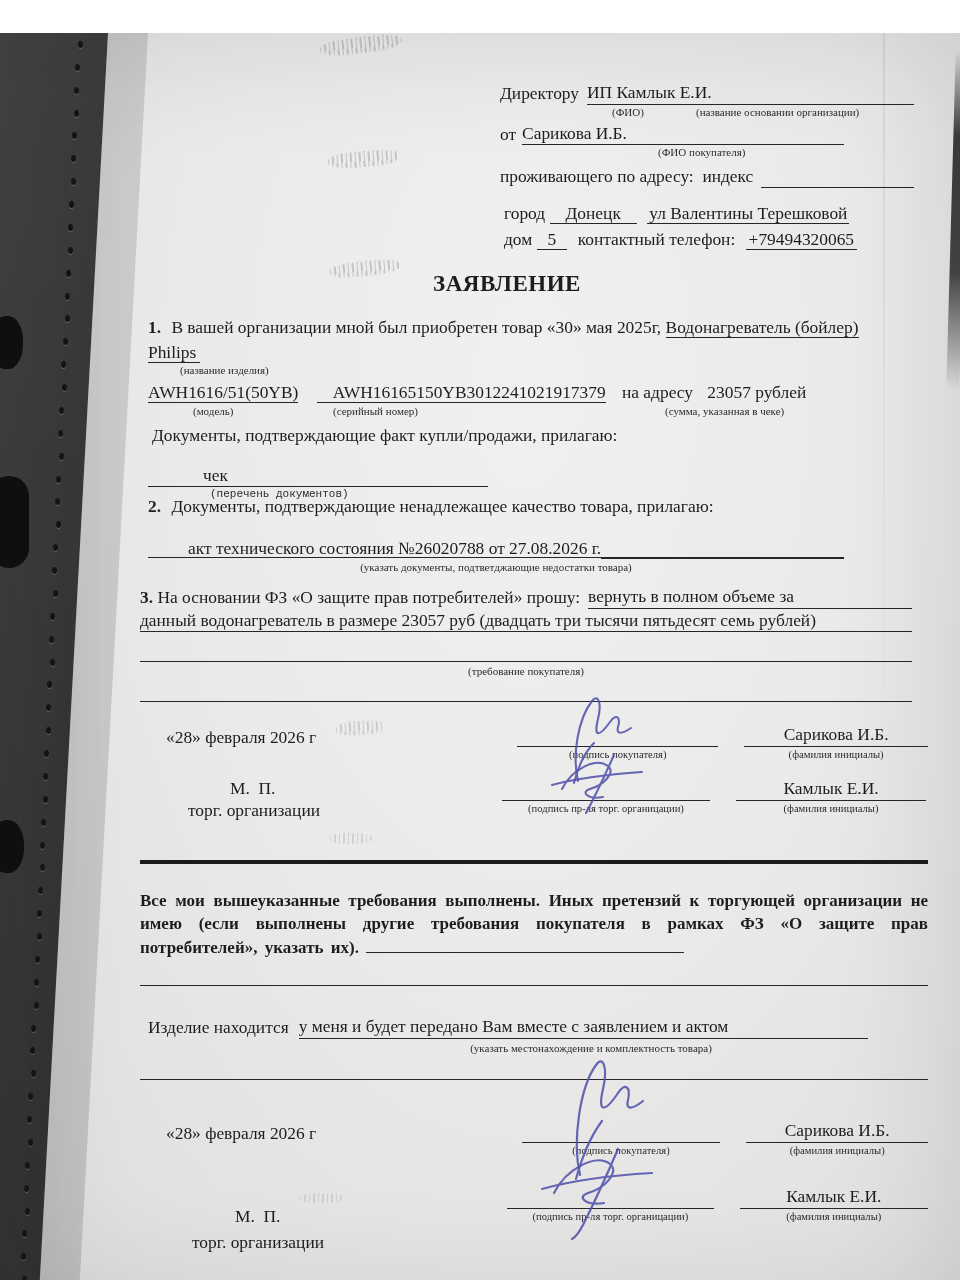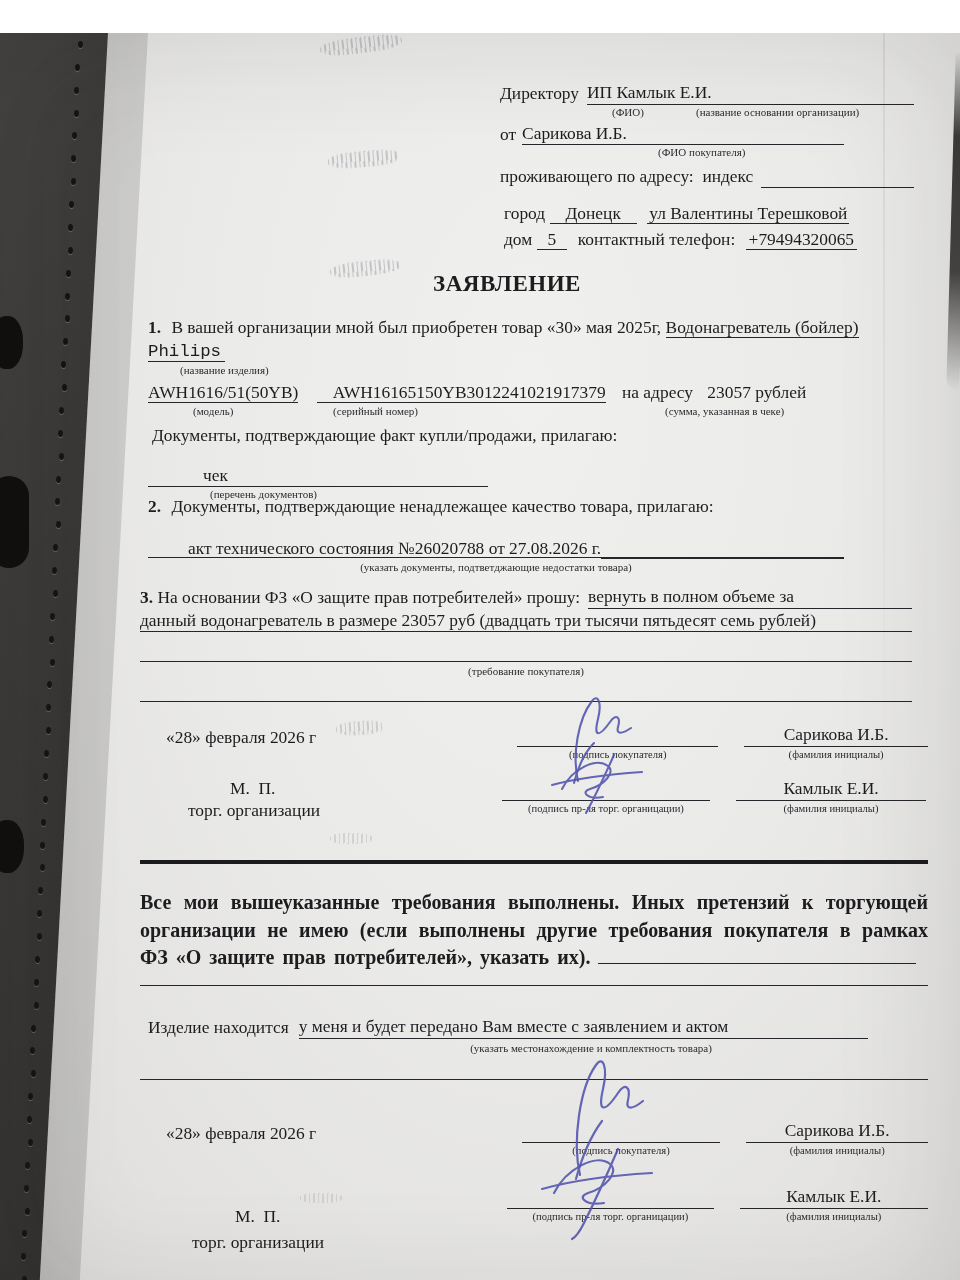--- a/index.html
+++ b/index.html
@@ -43,33 +43,33 @@
   .hdr { left:500px; top:48px; width:414px; }
   .hdr .flexrow { margin-bottom:0; }
   .caprow { position:relative; height:17px; }
   .caprow span { position:absolute; white-space:nowrap; }
   
   .title { left:140px; top:236px; width:734px; text-align:center; font-weight:bold;
     font-size:23px; letter-spacing:.5px; }
   
   .sec { left:148px; width:766px; }
   .nowrap { white-space:nowrap; }
-  .smallgap { margin-top:2px;font-family:Liberation Mono, monospace; }
+  .smallgap { margin-top:2px; }
   
   .sigblock { left:140px; width:788px; }
   .sigrow { display:flex; align-items:flex-start; }
   .sr-left { width:330px; }
   .sr-mid { width:208px; margin-left:32px; }
   .sr-right { width:190px; margin-left:26px; }
   .sigline { border-bottom:1.5px solid #26262a; height:23px; text-align:center; }
   .sigcap { font-size:10.6px; text-align:center; color:#2c2c30; margin-top:1px; white-space:nowrap; }
   .rule-thick { left:140px; width:788px; height:3.5px; background:#1b1b1e; }
   .rule-thin { left:140px; width:788px; border-bottom:1.6px solid #26262a; height:0; }
   .closing { left:140px; top:856px; width:788px; font-weight:bold; text-align:justify;
-    font-size:20px; word-spacing:3px; line-height:1.38; }
+    font-size:17px; word-spacing:3px; line-height:1.38; }
   .trail { display:inline-block; width:318px; border-bottom:1.6px solid #26262a; height:14px; vertical-align:baseline; }
   
   .smudge { position:absolute; border-radius:40%;
     background:repeating-linear-gradient(93deg, rgba(95,100,115,.30) 0 1.5px, transparent 1.5px 4.5px);
     filter:blur(.5px); }
   .sig-svg { position:absolute; pointer-events:none; }
 </style>
 </head>
 <body>
 
@@ -200,21 +200,21 @@
       </div>
       <div class="caprow" style="height:20px;">
         <span class="cap" style="left:45px;">(модель)</span>
         <span class="cap" style="left:185px;">(серийный номер)</span>
         <span class="cap" style="left:517px;">(сумма, указанная в чеке)</span>
       </div>
       <div style="padding-left:4px;">Документы, подтверждающие факт купли/продажи, прилагаю:</div>
       <div style="margin-top:17px; width:340px;" class="u">
         <span style="padding-left:55px;">чек</span>
       </div>
-      <div class="caprow" style="height:18px;">
+      <div class="caprow" style="height:18px;font-family:Liberation Mono, monospace;">
         <span class="cap" style="left:62px;">(перечень документов)</span>
       </div>
     </div>
 
     <div class="abs sec" style="top:462px;">
       <div>
         <span class="b">2.</span>
         <span style="margin-left:6px;">Документы, подтверждающие ненадлежащее качество товара, прилагаю:</span>
       </div>
       <div class="flexrow" style="margin-top:19px; width:696px;">

